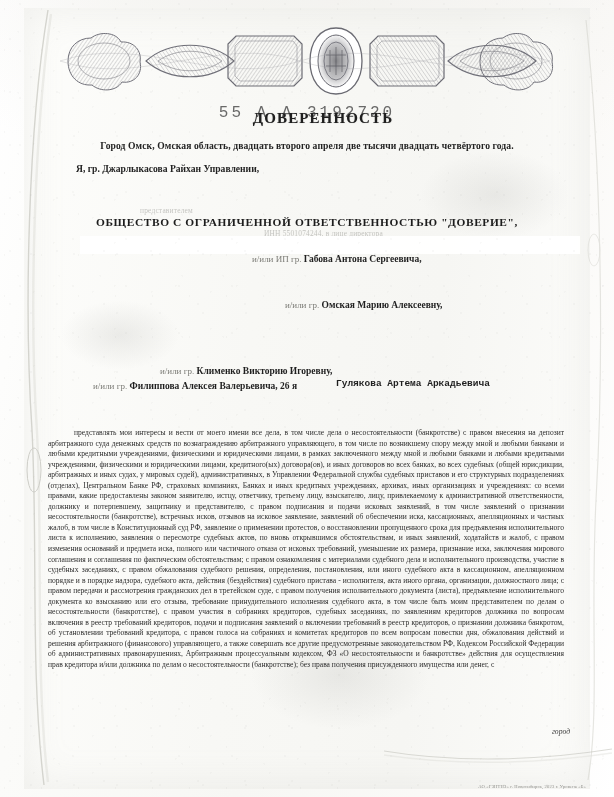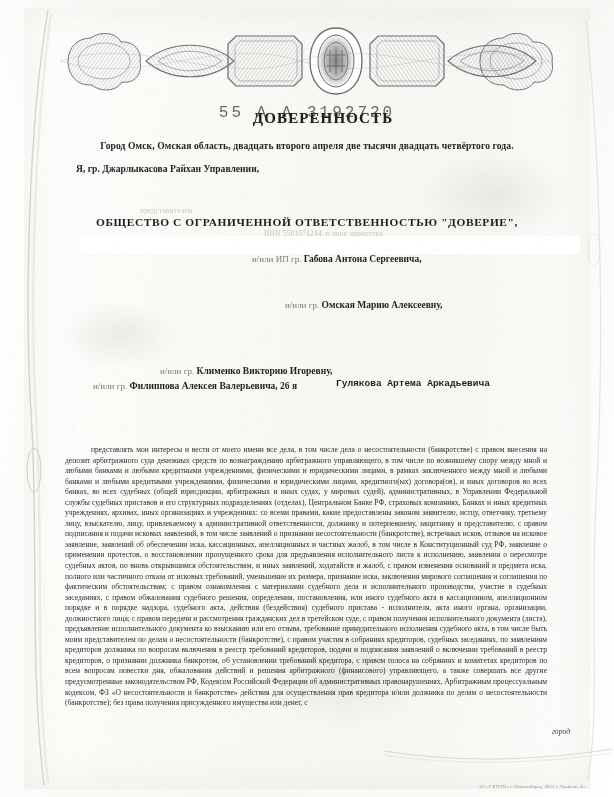--- a/index.html
+++ b/index.html
@@ -184,21 +184,21 @@
     position: absolute;
     left: 48px;
     top: 428px;
     width: 516px;
     font-size: 7.55px;
     line-height: 10.55px;
     text-align: justify;
     color: #2b2b2b;
     hyphens: none;
   }
-  .body-text p { margin: 17px; text-indent: 26px; font-family: Liberation Serif, serif; }
+  .body-text p { margin: 0; text-indent: 26px; font-family: Liberation Serif, serif; }
 
   .tail-word {
     position: absolute;
     right: 44px;
     top: 727px;
     font-size: 7.6px;
     font-style: italic;
     color: #3a3a3a;
   }
 

